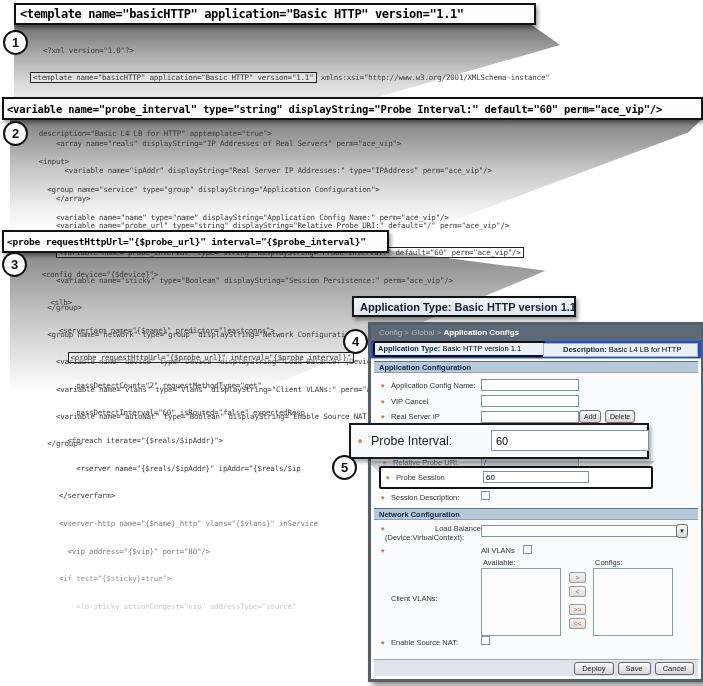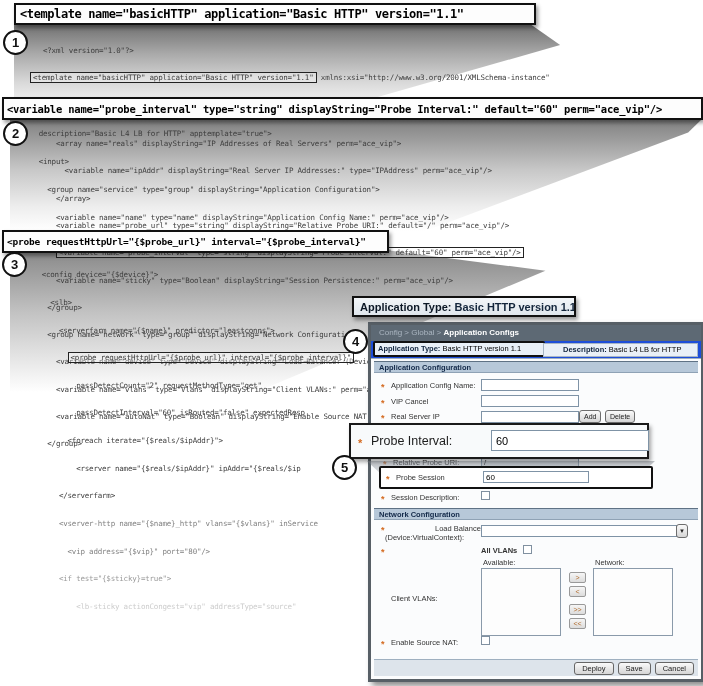--- a/index.html
+++ b/index.html
@@ -214,25 +214,25 @@
   <div class="sectionbar bar-net">Network Configuration</div>
 
   <span class="ast" style="left:10px;top:201px;">*</span>
   <span class="flabel" style="left:20px;top:199px;margin-left:44px;">Load Balancer</span>
   <span class="flabel" style="left:14px;top:208px;">(Device:VirtualContext):</span>
   <input class="finput" style="left: 110px; top: 200px; width: 190px;" value="">
   <button class="smallbtn" style="left:305px;top:199px;padding:1px 2px;"><span style="font-size:6px;">▼</span></button>
 
   <span class="ast" style="left:10px;top:223px;">*</span>
   <span class="flabel" style="left:20px;top:221px;margin-top:48px;">Client VLANs:</span>
-  <span class="flabel" style="left:110px;top:221px;font-weight:bold;">All VLANs</span>
+  <span class="flabel" style="left:110px;top:221px;">All VLANs</span>
   <input type="checkbox" class="chk" style="left: 152px; top: 220px;">
 
   <span class="flabel" style="left:112px;top:233px;">Available:</span>
-  <span class="flabel" style="left:224px;top:233px;">Network:</span>
+  <span class="flabel" style="left:224px;top:233px;">Configs:</span>
   <div class="listbox" style="left:110px;top:243px;"></div>
   <div class="listbox" style="left:222px;top:243px;"></div>
   <button class="xferbtn" style="top:247px;">&gt;</button>
   <button class="xferbtn" style="top:261px;">&lt;</button>
   <button class="xferbtn" style="top:279px;">&gt;&gt;</button>
   <button class="xferbtn" style="top:293px;">&lt;&lt;</button>
 
   <span class="ast" style="left:10px;top:315px;">*</span>
   <span class="flabel" style="left:20px;top:313px;">Enable Source NAT:</span>
   <input type="checkbox" class="chk" style="left: 110px; top: 311px;">

